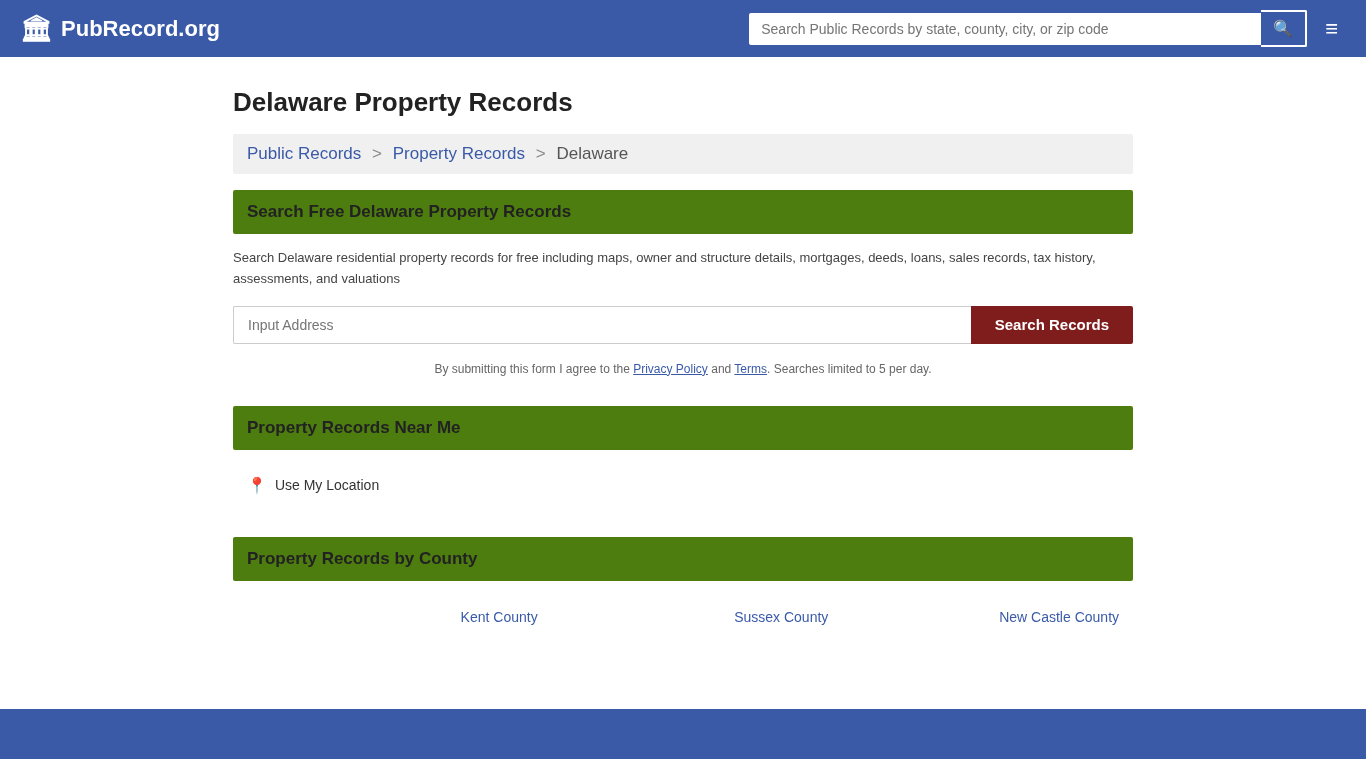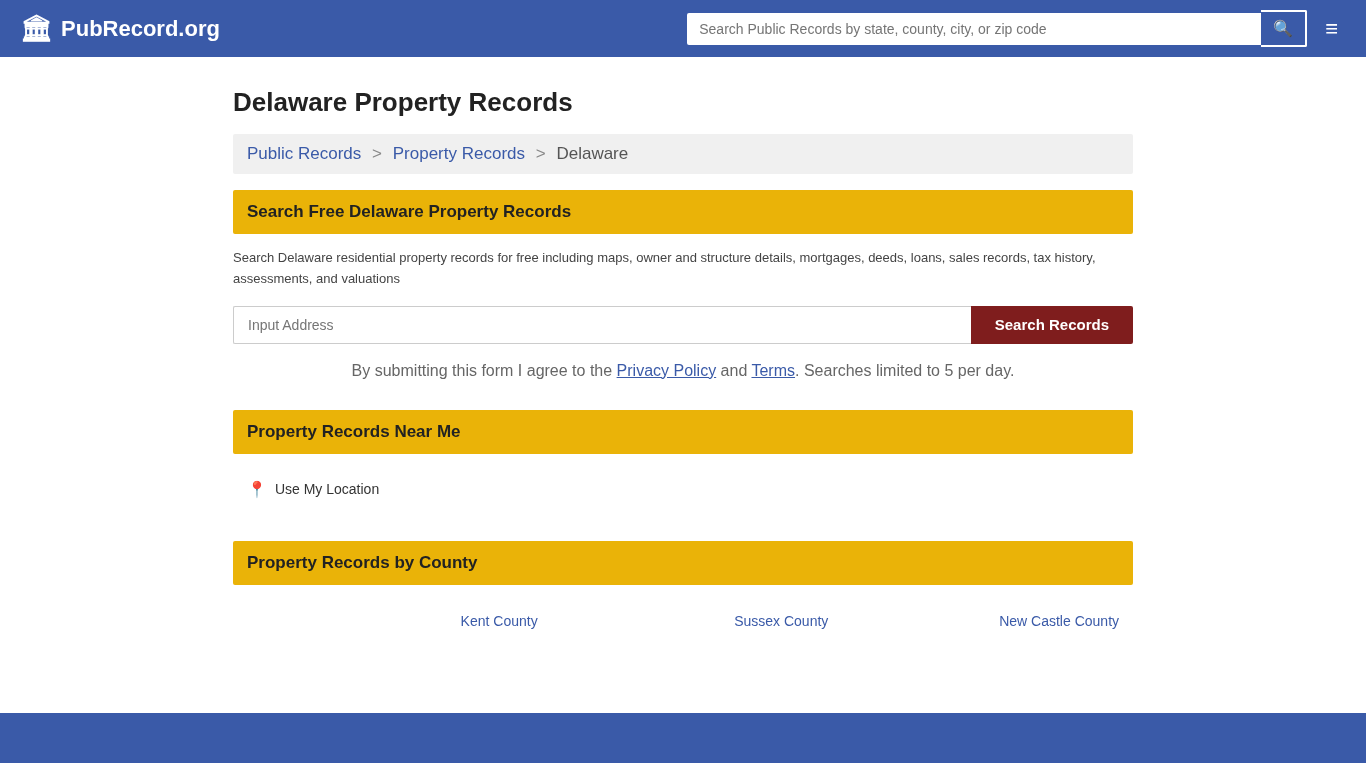--- a/index.html
+++ b/index.html
@@ -28,21 +28,21 @@
     .header-right {
       display: flex;
       align-items: center;
       gap: 10px;
     }
     .header-search-wrap {
       display: flex;
       align-items: center;
     }
     .header-search-input {
-      width: 574px;
+      width: 512px;
       padding: 8px 12px;
       font-size: 14px;
       border: none;
       outline: none;
       border-radius: 2px 0 0 2px;
       color: #555;
     }
     .header-search-btn {
       background: #3a5aa8;
       border: 2px solid #fff;
@@ -97,21 +97,21 @@
     
     .description {
       font-size: 14px;
       color: #444;
       line-height: 1.6;
       margin-bottom: 24px;
     }
 
     
     .section-header {
-      background: #eab308;
+      background: #4d7c0f;
       padding: 12px 14px;
       border-radius: 2px;
       font-size: 17px;
       font-weight: bold;
       color: #222;
       margin-bottom: 14px;
     }
 
     
     .search-section {
@@ -142,21 +142,21 @@
       background: #7f1d1d;
       color: #fff;
       border: none;
       padding: 10px 24px;
       font-size: 15px;
       font-weight: bold;
       cursor: pointer;
       border-radius: 0 2px 2px 0;
     }
     .form-disclaimer {
-      font-size: 16px;
+      font-size: 12px;
       color: #666;
       text-align: center;
     }
     .form-disclaimer a {
       color: #3a5aa8;
       text-decoration: underline;
     }
 
     
     .near-me-section {

